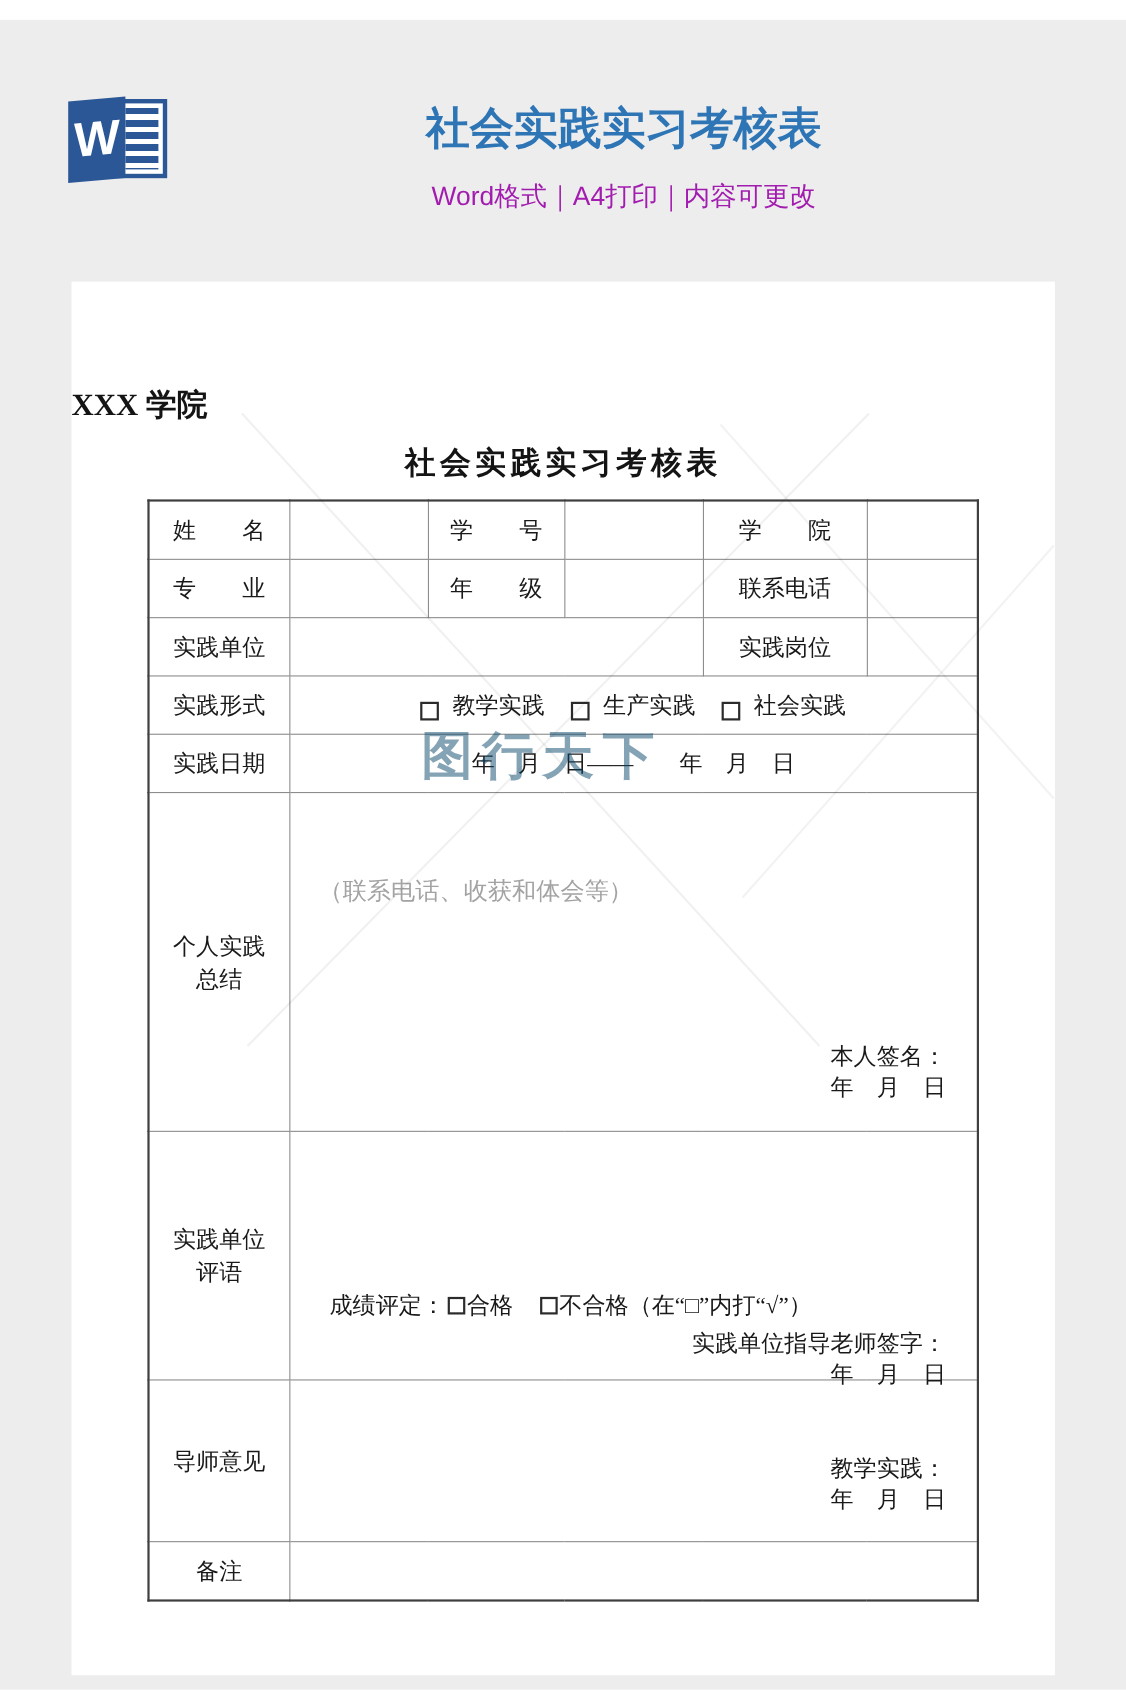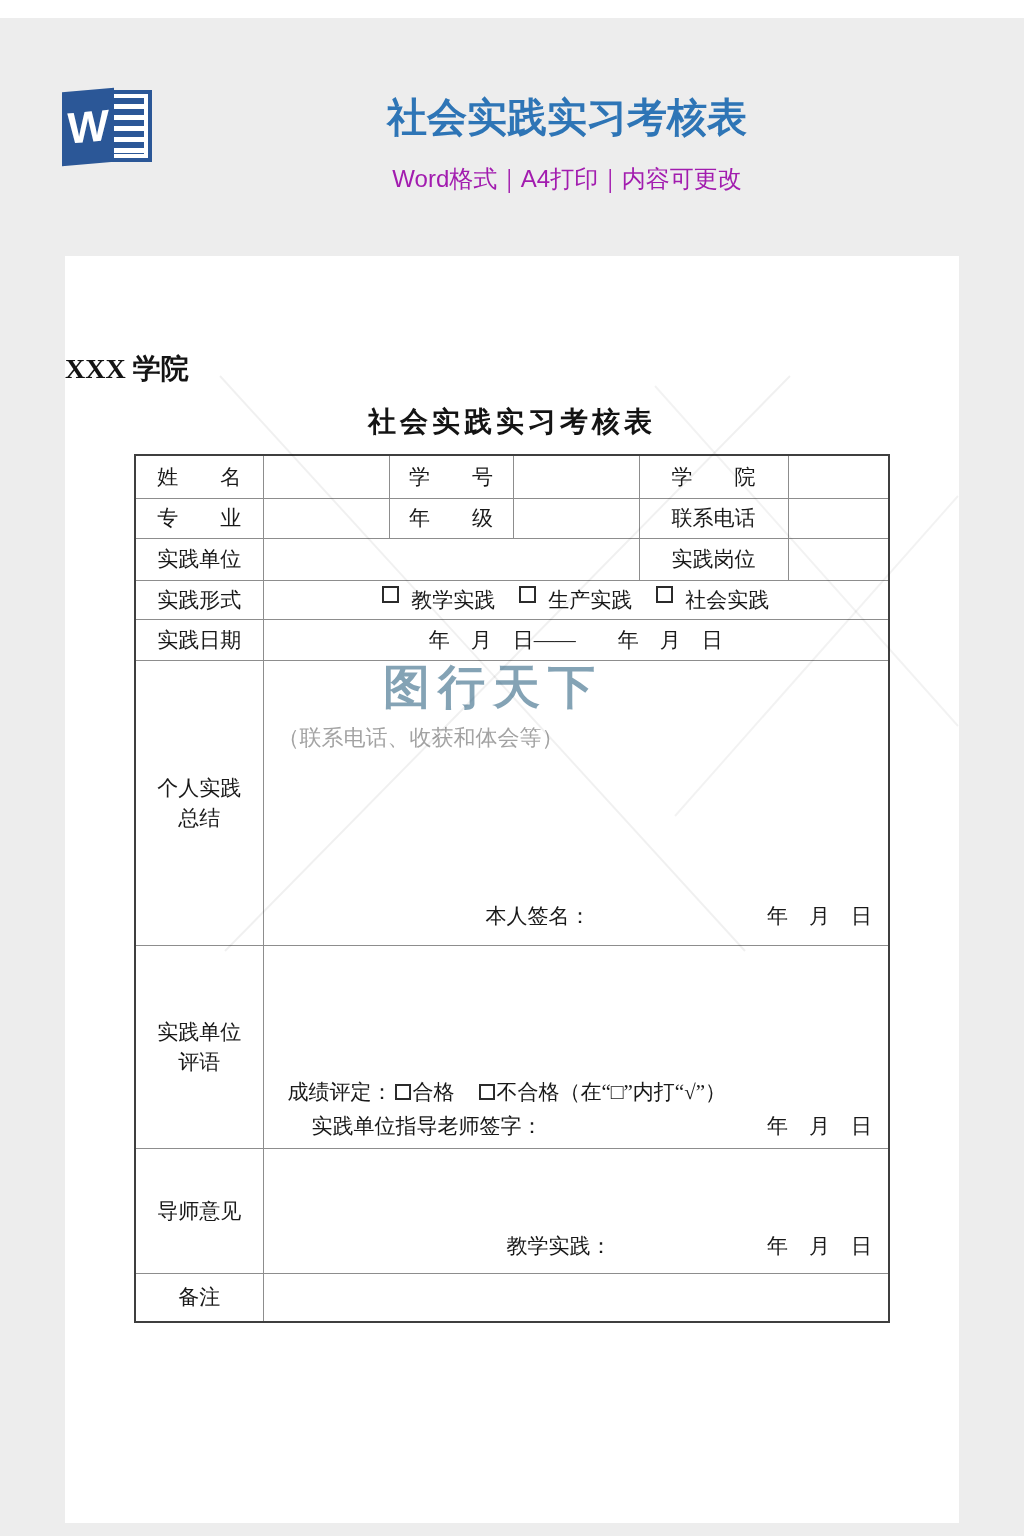--- a/index.html
+++ b/index.html
@@ -68,35 +68,35 @@
     color: #0c4a6e; opacity: 0.5; pointer-events: none;
   }
 
   
   table.form {
     margin: 16px auto 0; width: 754px;
     border-collapse: collapse; table-layout: fixed;
     font-size: 21px; color: #191919; position: relative; z-index: 1;
     border: 2px solid #3f3f3f;
   }
-  table.form td { border: 1px solid #8d8d8d; text-align: center; padding: 0; }
+  table.form td { border: 1px solid #8d8d8d; text-align: center; padding: 12px; }
   td.lab { font-weight: normal; }
   td.twoLine { line-height: 30px; }
 
   .cb-row { display: flex; justify-content: center; align-items: center; gap: 24px; }
-  .cb-item { display: inline-flex; align-items: flex-start; gap: 12px; }
+  .cb-item { display: inline-flex; align-items: flex-end; gap: 12px; }
   .cb-box {
     width: 17px; height: 17px; border: 2px solid #2b2b2b; display: inline-block;
     background: #fff; flex: 0 0 auto;
   }
   .cb-box.sm { width: 16px; height: 16px; }
 
   .cell7 { height: 283px; display: flex; flex-direction: column; text-align: left; }
   .hint { margin: 62px 0 0 14px; color: #a3a3a3; font-size: 22px; }
-  .sign-row { display: flex; align-items: flex-end; }
+  .sign-row { display: flex; align-items: flex-end; flex-direction: column; }
   .sign-row .date { margin-left: auto; }
   .cell7 .sign-row { margin-top: auto; padding: 0 16px 14px 0; }
   .cell7 .sign-label { margin-left: 222px; }
 
   .cell8 { height: 201px; display: flex; flex-direction: column; text-align: left; }
   .grade-row { margin: 132px 0 0 24px; display: flex; align-items: center; }
   .grade-row .g-gap { width: 22px; }
   .grade-row .cb-box { margin: 0 2px; }
   .cell8 .sign-row { margin-top: 6px; padding: 0 16px 0 0; }
   .cell8 .sign-label { margin-left: 48px; }

